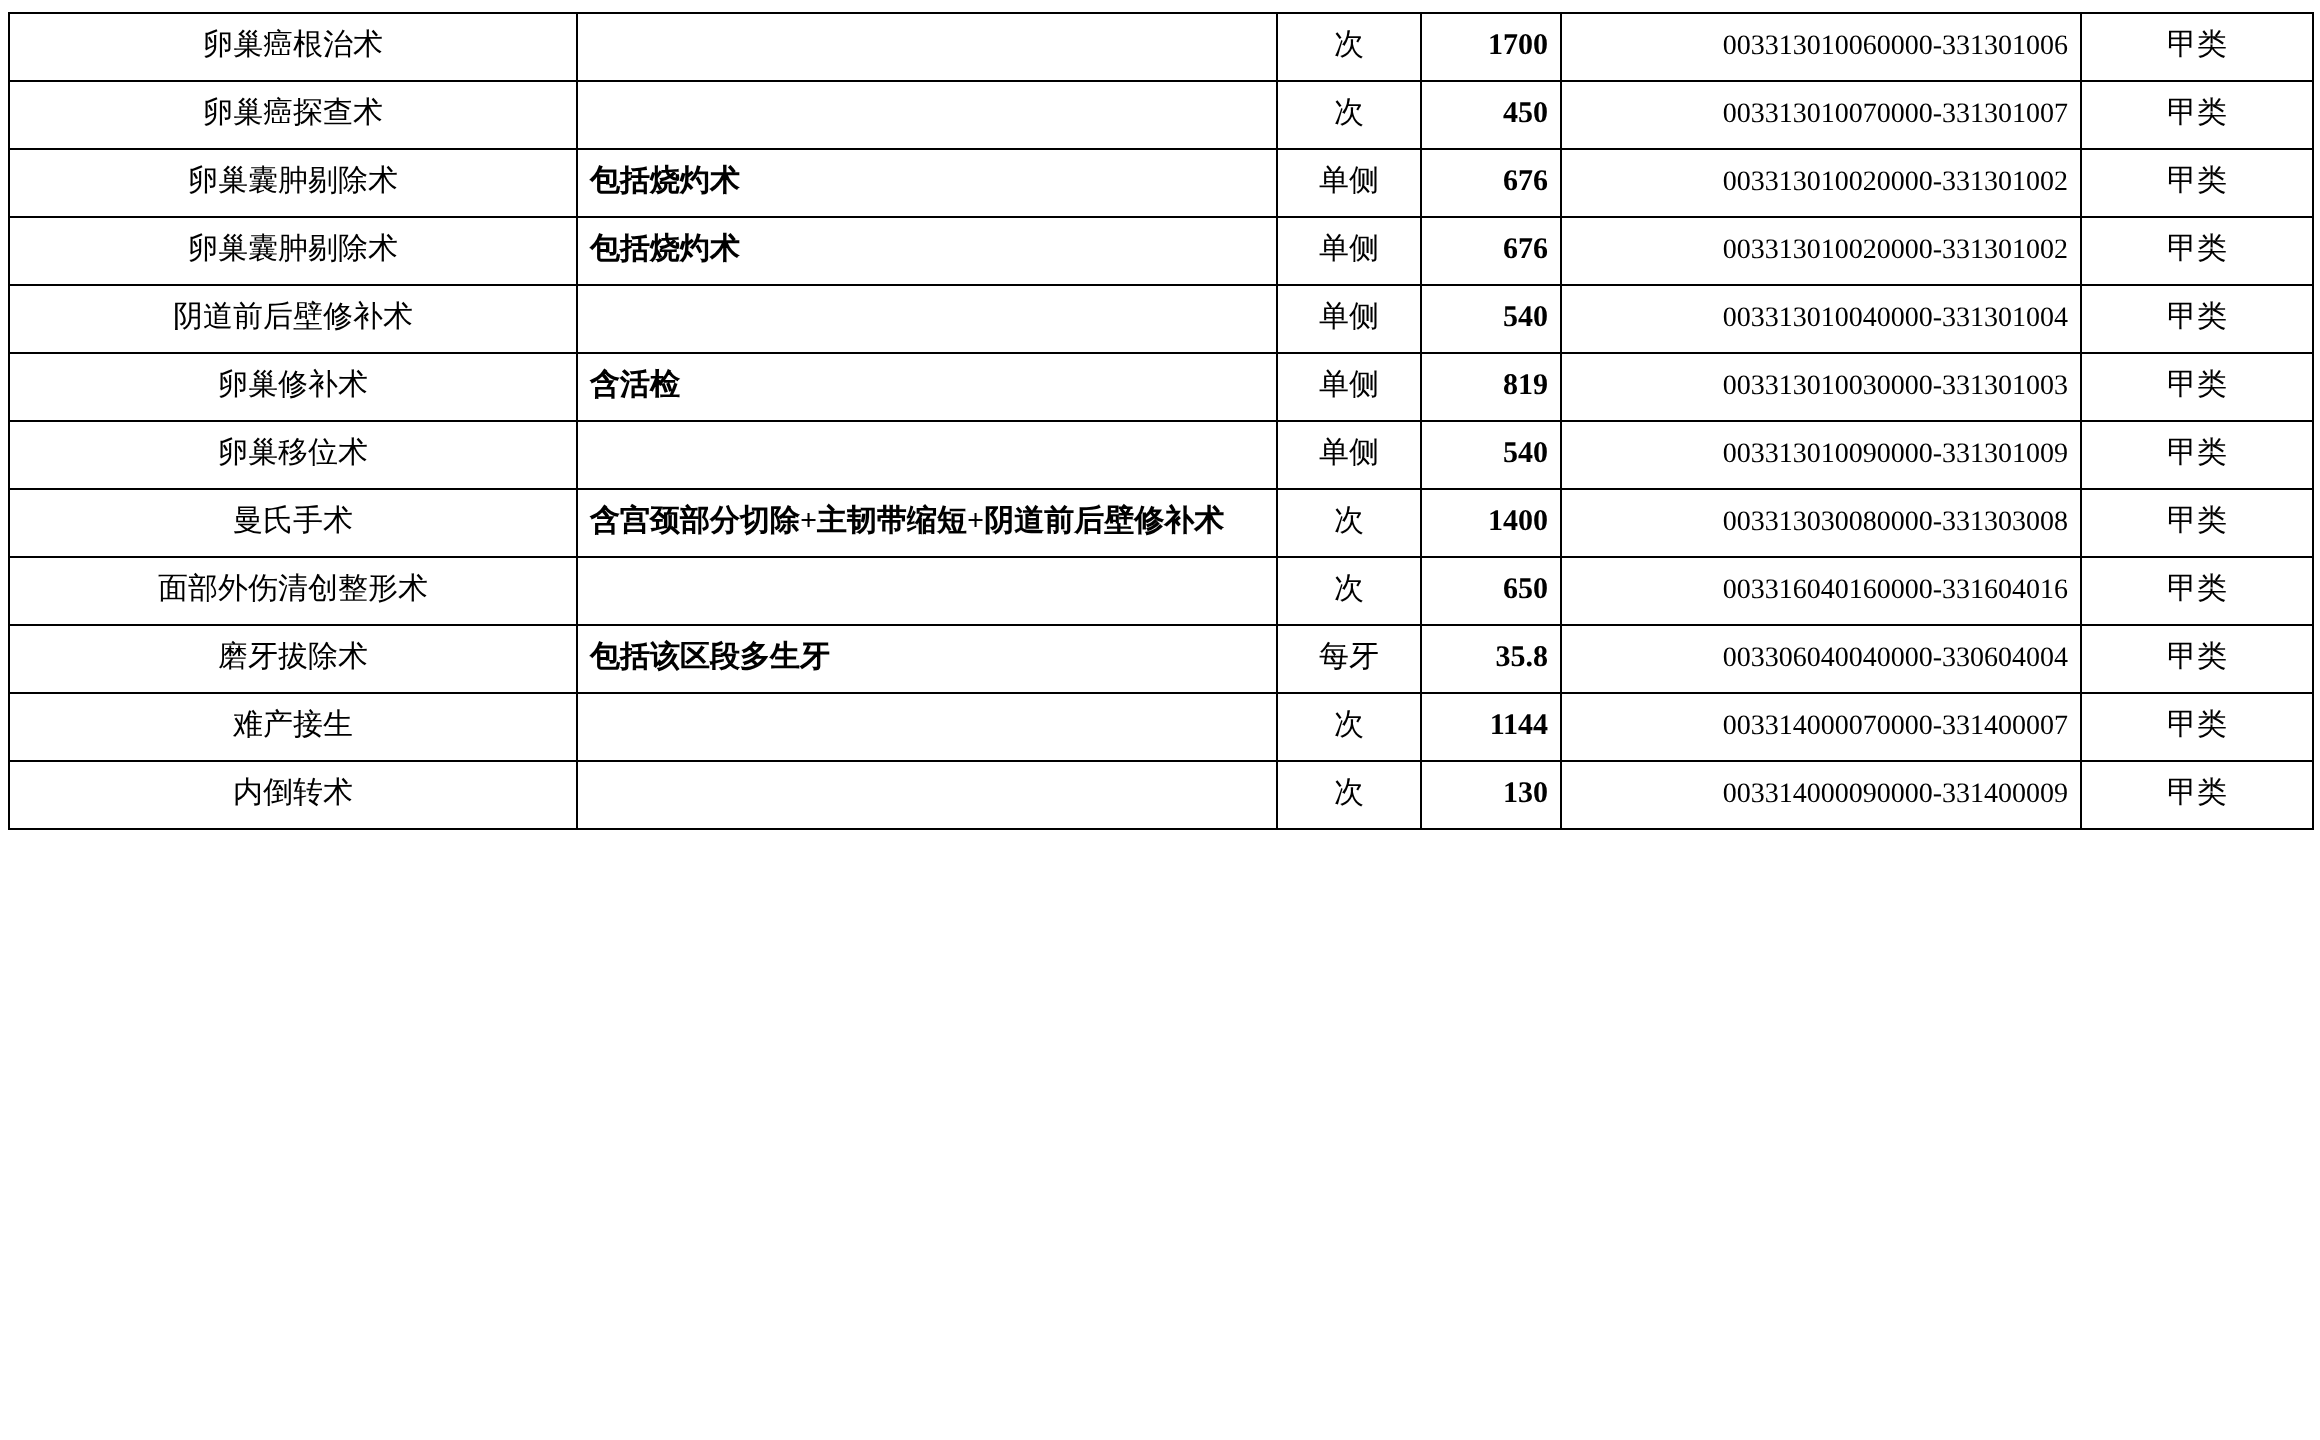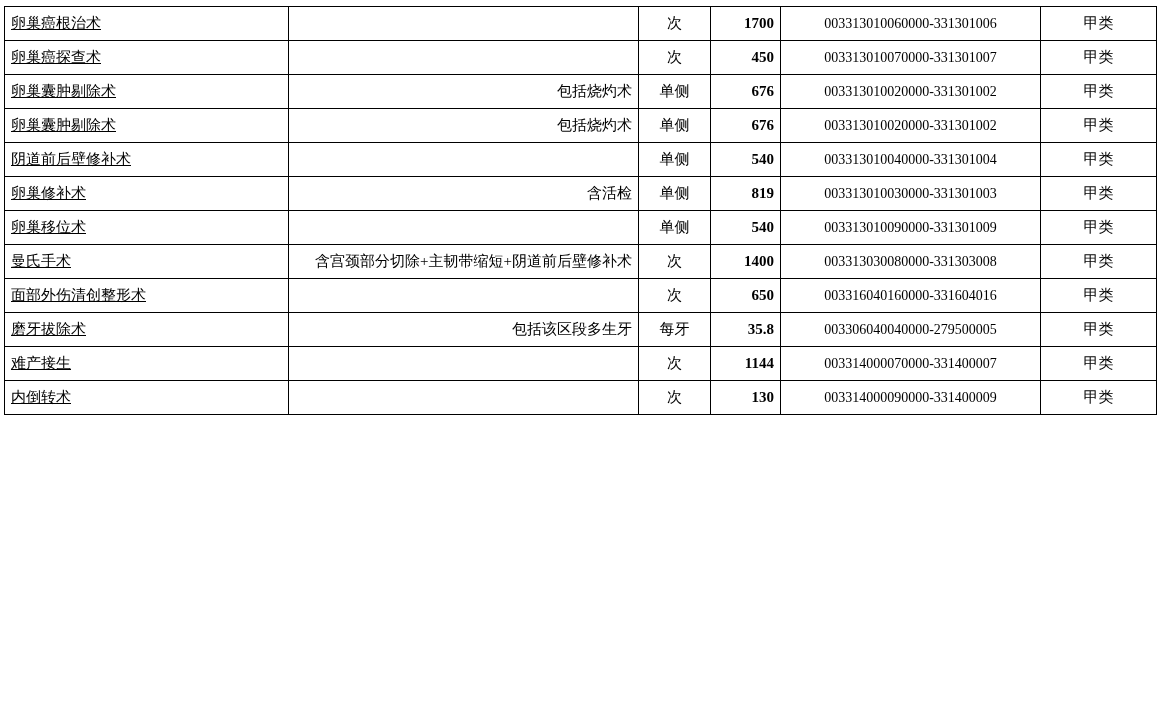--- a/index.html
+++ b/index.html
@@ -36,25 +36,25 @@
     box-sizing: border-box;
   }
   
   col.c-name   { width: 284px; }
   col.c-desc   { width: 350px; }
   col.c-unit   { width: 72px; }
   col.c-price  { width: 70px; }
   col.c-code   { width: 260px; }
   col.c-class  { width: 116px; }
 
-  td.name  { text-align: left; white-space: nowrap; text-decoration: underline; }
-  td.desc  { text-align: right; }
+  td.name  { text-align: center; white-space: nowrap; }
+  td.desc  { text-align: left; font-weight: bold; }
   td.unit  { text-align: center; white-space: nowrap; }
   td.price { text-align: right; padding-right: 10px; white-space: nowrap; font-weight: bold; }
-  td.code  { text-align: center; white-space: nowrap; font-size: 14px; }
+  td.code  { text-align: right; white-space: nowrap; font-size: 14px; }
   td.cls   { text-align: center; white-space: nowrap; }
 </style>
 </head>
 <body>
 
 <div class="sheet">
   <table class="price-table">
     <colgroup>
       <col class="c-name">
       <col class="c-desc">
@@ -134,21 +134,21 @@
           <td class="unit">次</td>
           <td class="price">650</td>
           <td class="code">003316040160000-331604016</td>
           <td class="cls">甲类</td>
         </tr>
         <tr>
           <td class="name">磨牙拔除术</td>
           <td class="desc">包括该区段多生牙</td>
           <td class="unit">每牙</td>
           <td class="price">35.8</td>
-          <td class="code">003306040040000-279500005</td>
+          <td class="code">003306040040000-330604004</td>
           <td class="cls">甲类</td>
         </tr>
         <tr>
           <td class="name">难产接生</td>
           <td class="desc"></td>
           <td class="unit">次</td>
           <td class="price">1144</td>
           <td class="code">003314000070000-331400007</td>
           <td class="cls">甲类</td>
         </tr>

